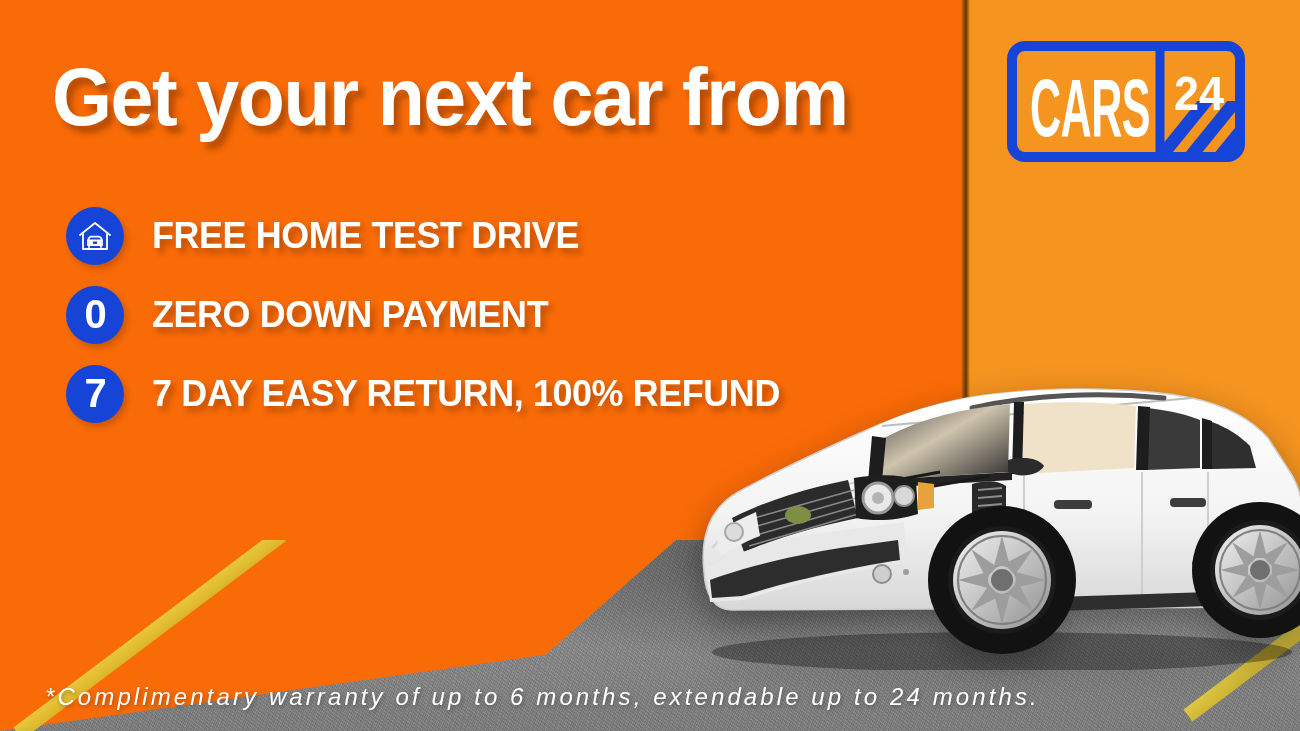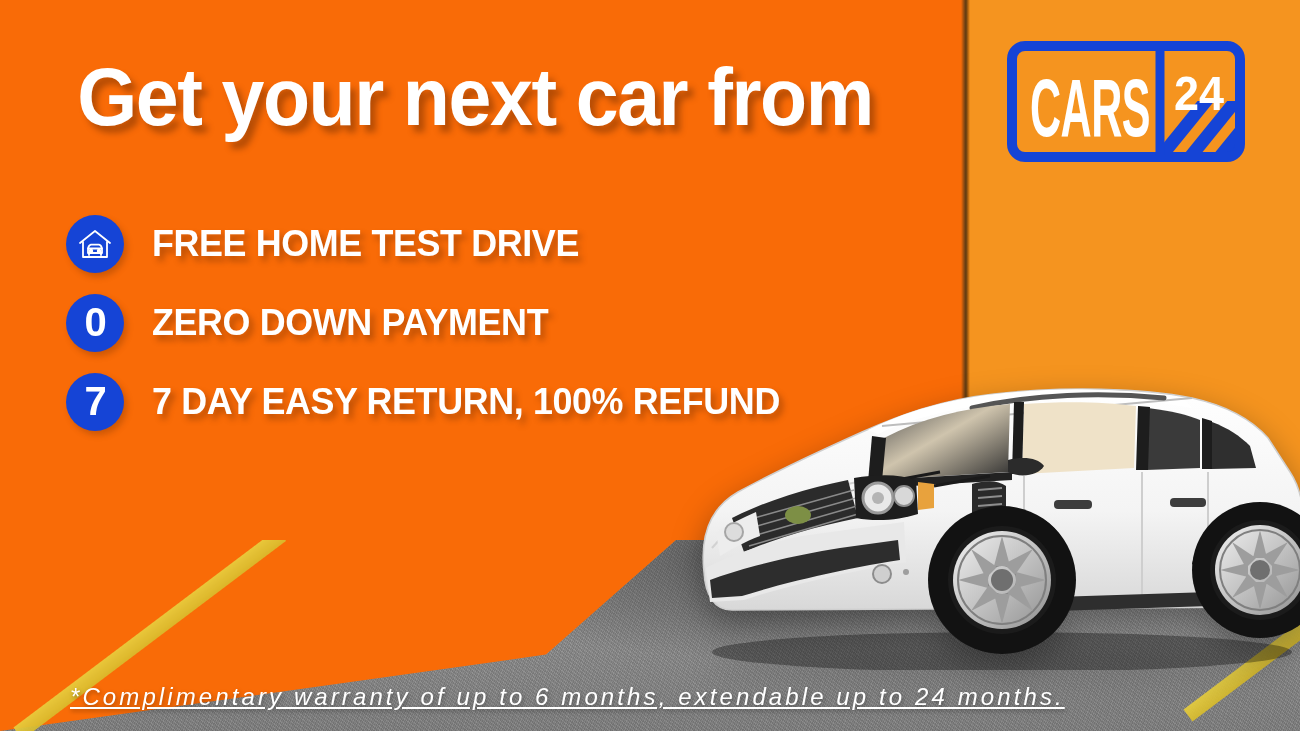--- a/index.html
+++ b/index.html
@@ -8,21 +8,20 @@
     background: #222;
   }
   .banner {
     position: relative;
     width: 1300px;
     height: 731px;
     overflow: hidden;
     font-family: "Liberation Sans", sans-serif;
     background: #F96B07;
     user-select: none;
-    text-align: center;
   }
 
   
   .bg-left {
     position: absolute;
     left: 0; top: 0;
     width: 963px; height: 731px;
     background: #F96B07;
   }
   .bg-right {
@@ -98,21 +97,21 @@
   
   .logo {
     position: absolute;
     left: 1004px; top: 38px;
     width: 244px; height: 127px;
   }
 
   
   .features {
     position: absolute;
-    left: 66px; top: 204px;
+    left: 66px; top: 196px;
     width: 880px;
   }
   .feature-row {
     display: flex;
     align-items: center;
     height: 79px;
   }
   .badge {
     width: 58px; height: 58px;
     flex: 0 0 58px;
@@ -140,29 +139,28 @@
     letter-spacing: -0.4px;
     white-space: nowrap;
     transform: scaleX(0.97);
     transform-origin: left center;
     text-shadow: 4px 5px 6px rgba(80,30,0,0.38);
   }
 
   
   .footnote {
     position: absolute;
-    left: 70px; top: 683px;
+    left: 45px; top: 683px;
     font-size: 24px;
     font-style: italic;
     font-weight: 400;
     color: #ffffff;
     letter-spacing: 3.1px;
     white-space: nowrap;
     text-shadow: 1px 2px 4px rgba(0,0,0,0.35);
-    text-decoration: underline;
   }
 
   
   .car {
     position: absolute;
     left: 672px; top: 322px;
     width: 640px; height: 348px;
     filter: drop-shadow(0 12px 16px rgba(0,0,0,0.35));
   }
 </style>

